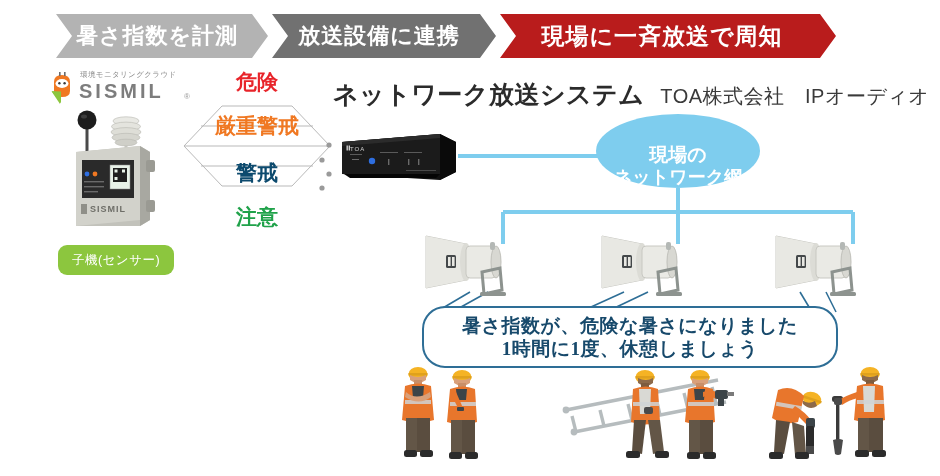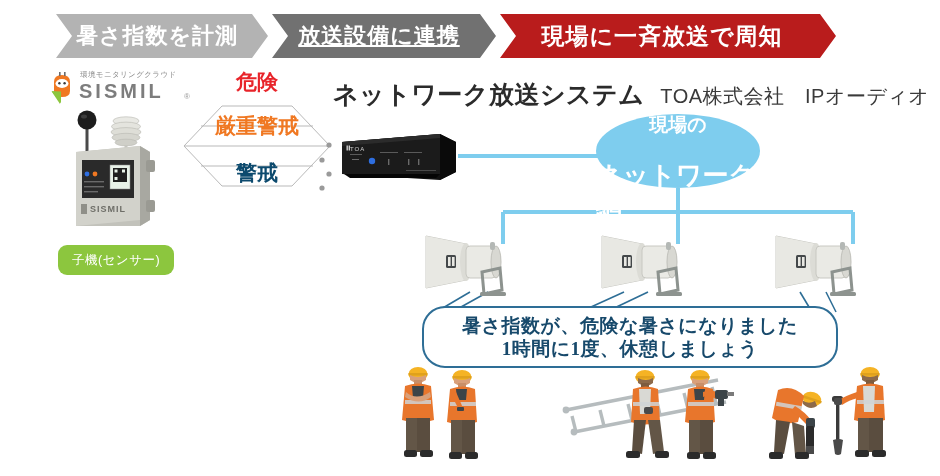--- a/index.html
+++ b/index.html
@@ -20,21 +20,21 @@
     display:flex;align-items:center;justify-content:center;
     color:#ffffff;font-weight:bold;letter-spacing:1px;
     white-space:nowrap;
   }
   .chev span{display:block;line-height:1;}
   #chev-1{left:56px;width:212px;background:#b3b3b3;
     clip-path:polygon(0 0,196px 0,212px 50%,196px 100%,0 100%,16px 50%);
     font-size:22px;padding-right:10px;box-sizing:border-box;}
   #chev-2{left:272px;width:224px;background:#717171;
     clip-path:polygon(0 0,208px 0,224px 50%,208px 100%,0 100%,16px 50%);
-    font-size:22px;padding-right:10px;box-sizing:border-box;text-decoration:underline;}
+    font-size:22px;padding-right:10px;box-sizing:border-box;}
   #chev-3{left:500px;width:336px;background:#c4551c;
     clip-path:polygon(0 0,320px 0,336px 50%,320px 100%,0 100%,16px 50%);
     font-size:23px;padding-right:12px;box-sizing:border-box;}
 
   
   #logo-block{left:50px;top:70px;width:140px;height:36px;}
   #logo-mascot{position:absolute;left:0;top:2px;width:26px;height:32px;}
   #logo-caption{position:absolute;left:30px;top:0px;font-size:7.5px;color:#8a8a8a;
     letter-spacing:.4px;white-space:nowrap;}
   #logo-word{position:absolute;left:29px;top:10px;font-size:20px;font-weight:bold;
@@ -69,25 +69,25 @@
   #headline-main{font-size:25px;font-weight:bold;color:#2b2b2b;letter-spacing:.5px;}
   #headline-sub{font-size:20px;color:#3a3a3a;letter-spacing:.5px;margin-left:16px;}
 
   
   #toa{left:336px;top:128px;width:124px;height:58px;}
 
   
   #cloud{
     left:596px;top:114px;width:164px;height:74px;
     background:#7ecdee;border-radius:50%;
-    display:flex;flex-direction:column;align-items:center;justify-content:space-between;
-    color:#ffffff;font-weight:bold;line-height:1.18;gap:24px;
+    display:flex;flex-direction:column;align-items:center;justify-content:flex-end;
+    color:#ffffff;font-weight:bold;line-height:1.18;
   }
   #cloud-l1{font-size:19px;}
-  #cloud-l2{font-size:26px;}
+  #cloud-l2{font-size:18px;}
 
   
   #netlines{left:0;top:0;width:940px;height:476px;pointer-events:none;}
 
   
   .speaker{position:absolute;width:106px;height:80px;}
   #spk-1{left:422px;top:222px;}
   #spk-2{left:598px;top:222px;}
   #spk-3{left:772px;top:222px;}
 
@@ -185,20 +185,21 @@
       <line x1="6" y1="80" x2="152" y2="80" stroke="#b9b9b9" stroke-width="1"></line>
       <line x1="23" y1="100" x2="135" y2="100" stroke="#b9b9b9" stroke-width="1"></line>
       <circle cx="151" cy="79" r="2.6" fill="#9a9a9a"></circle>
       <circle cx="144" cy="94" r="2.6" fill="#9a9a9a"></circle>
       <circle cx="151" cy="108" r="2.6" fill="#9a9a9a"></circle>
       <circle cx="144" cy="122" r="2.6" fill="#9a9a9a"></circle>
     </svg>
     <div class="lvl" id="lvl-0" style="color: rgb(232, 36, 42);">危険</div>
     <div class="lvl" id="lvl-1" style="color: rgb(240, 120, 34);">厳重警戒</div>
     <div class="lvl" id="lvl-2" style="color: #0c4a6e;">警戒</div>
+    <div class="lvl" id="lvl-3" style="color: rgb(32, 162, 74);">注意</div>
   </div>
 
   <div class="abs" id="headline">
     <span id="headline-main">ネットワーク放送システム</span><span id="headline-sub">TOA株式会社　IPオーディオ</span>
   </div>
 
   <svg class="abs" id="netlines" viewBox="0 0 940 476">
 
     <line x1="458" y1="156" x2="600" y2="156" stroke="#7ecdee" stroke-width="4"></line>
 

